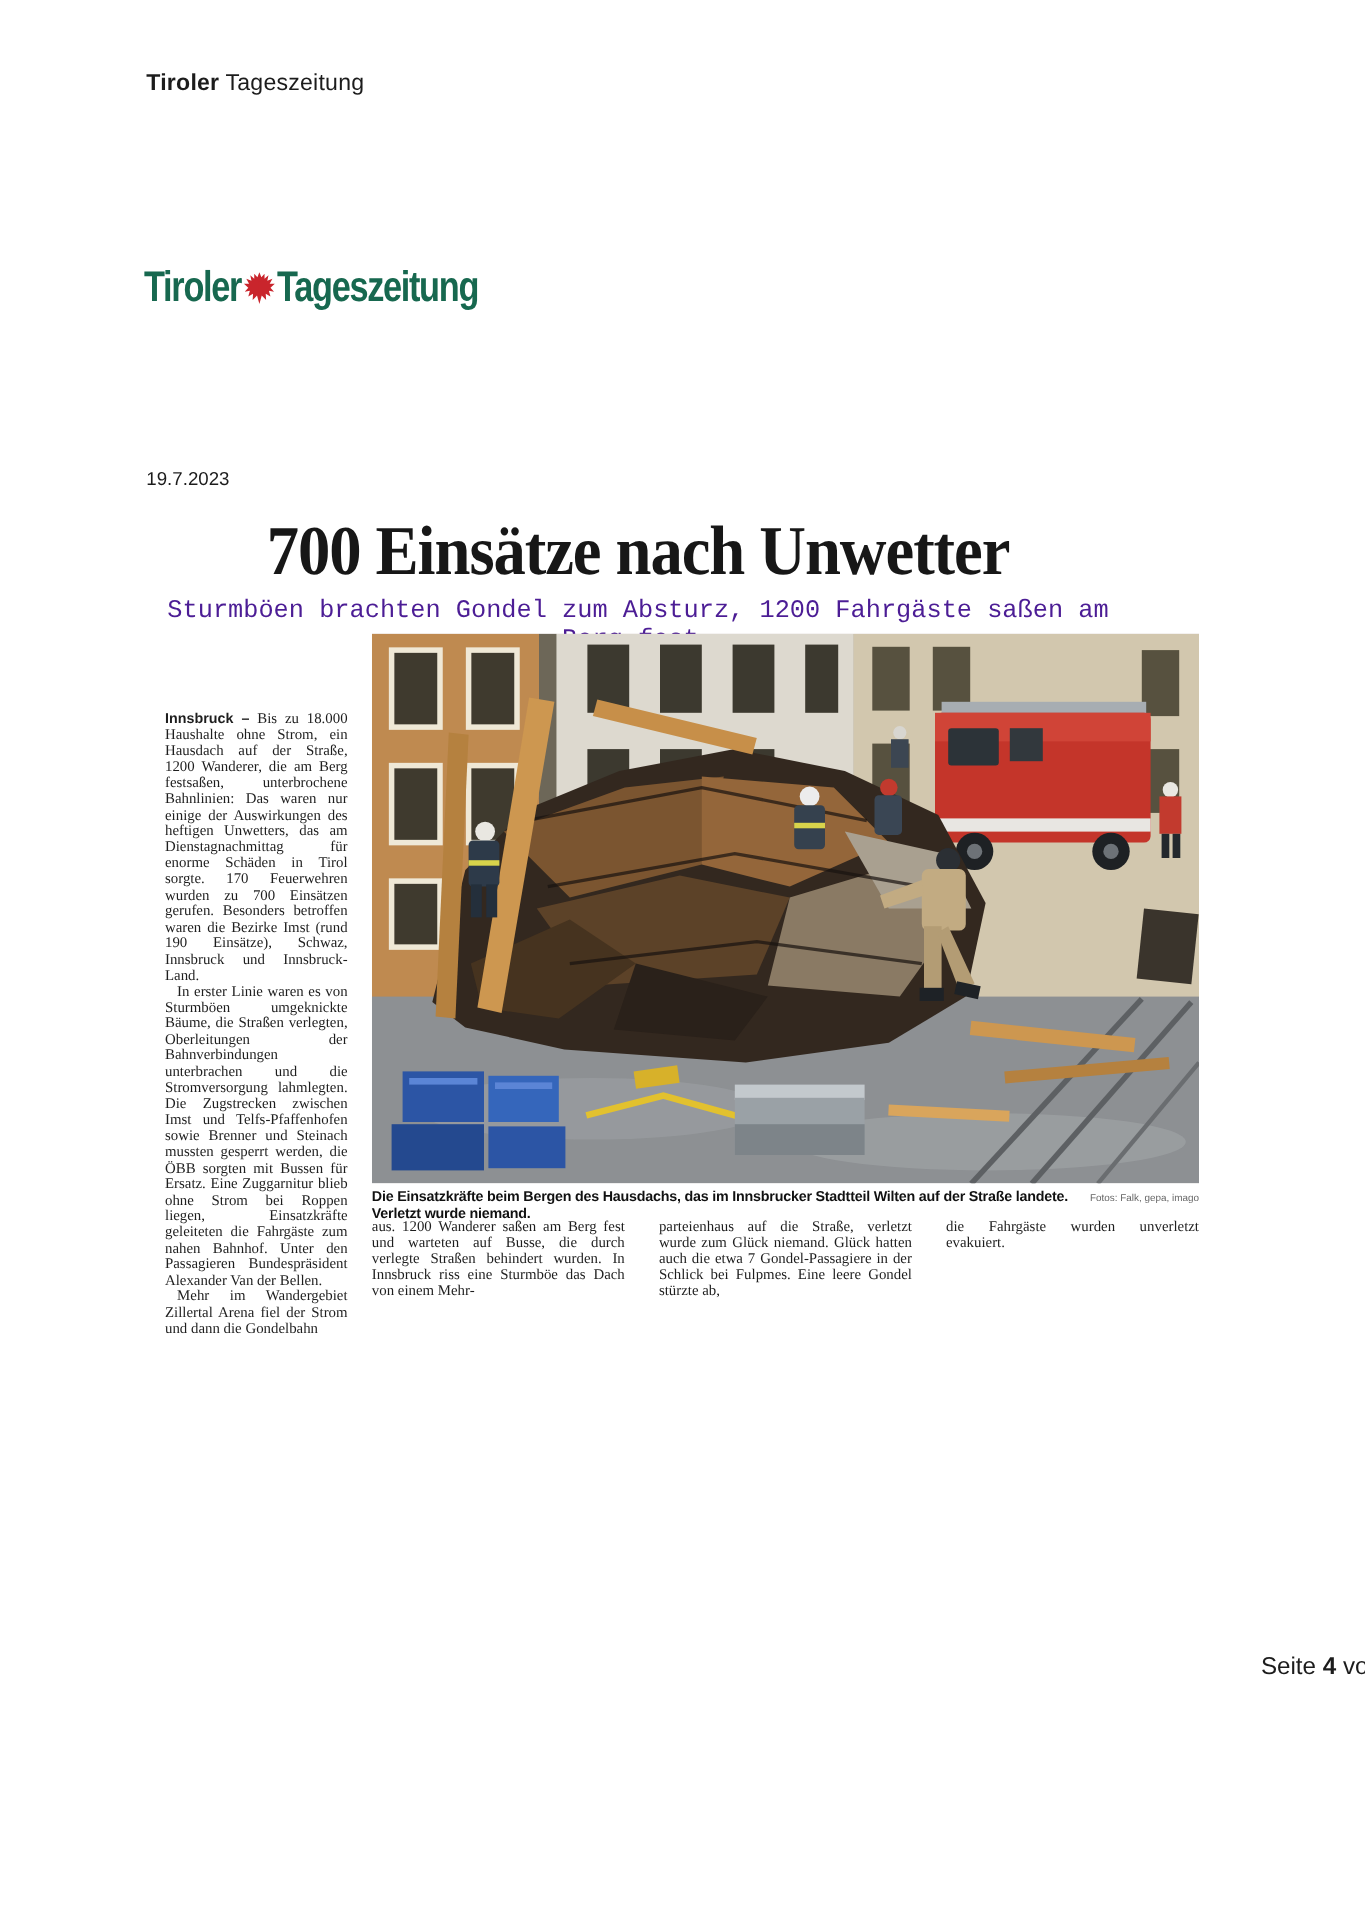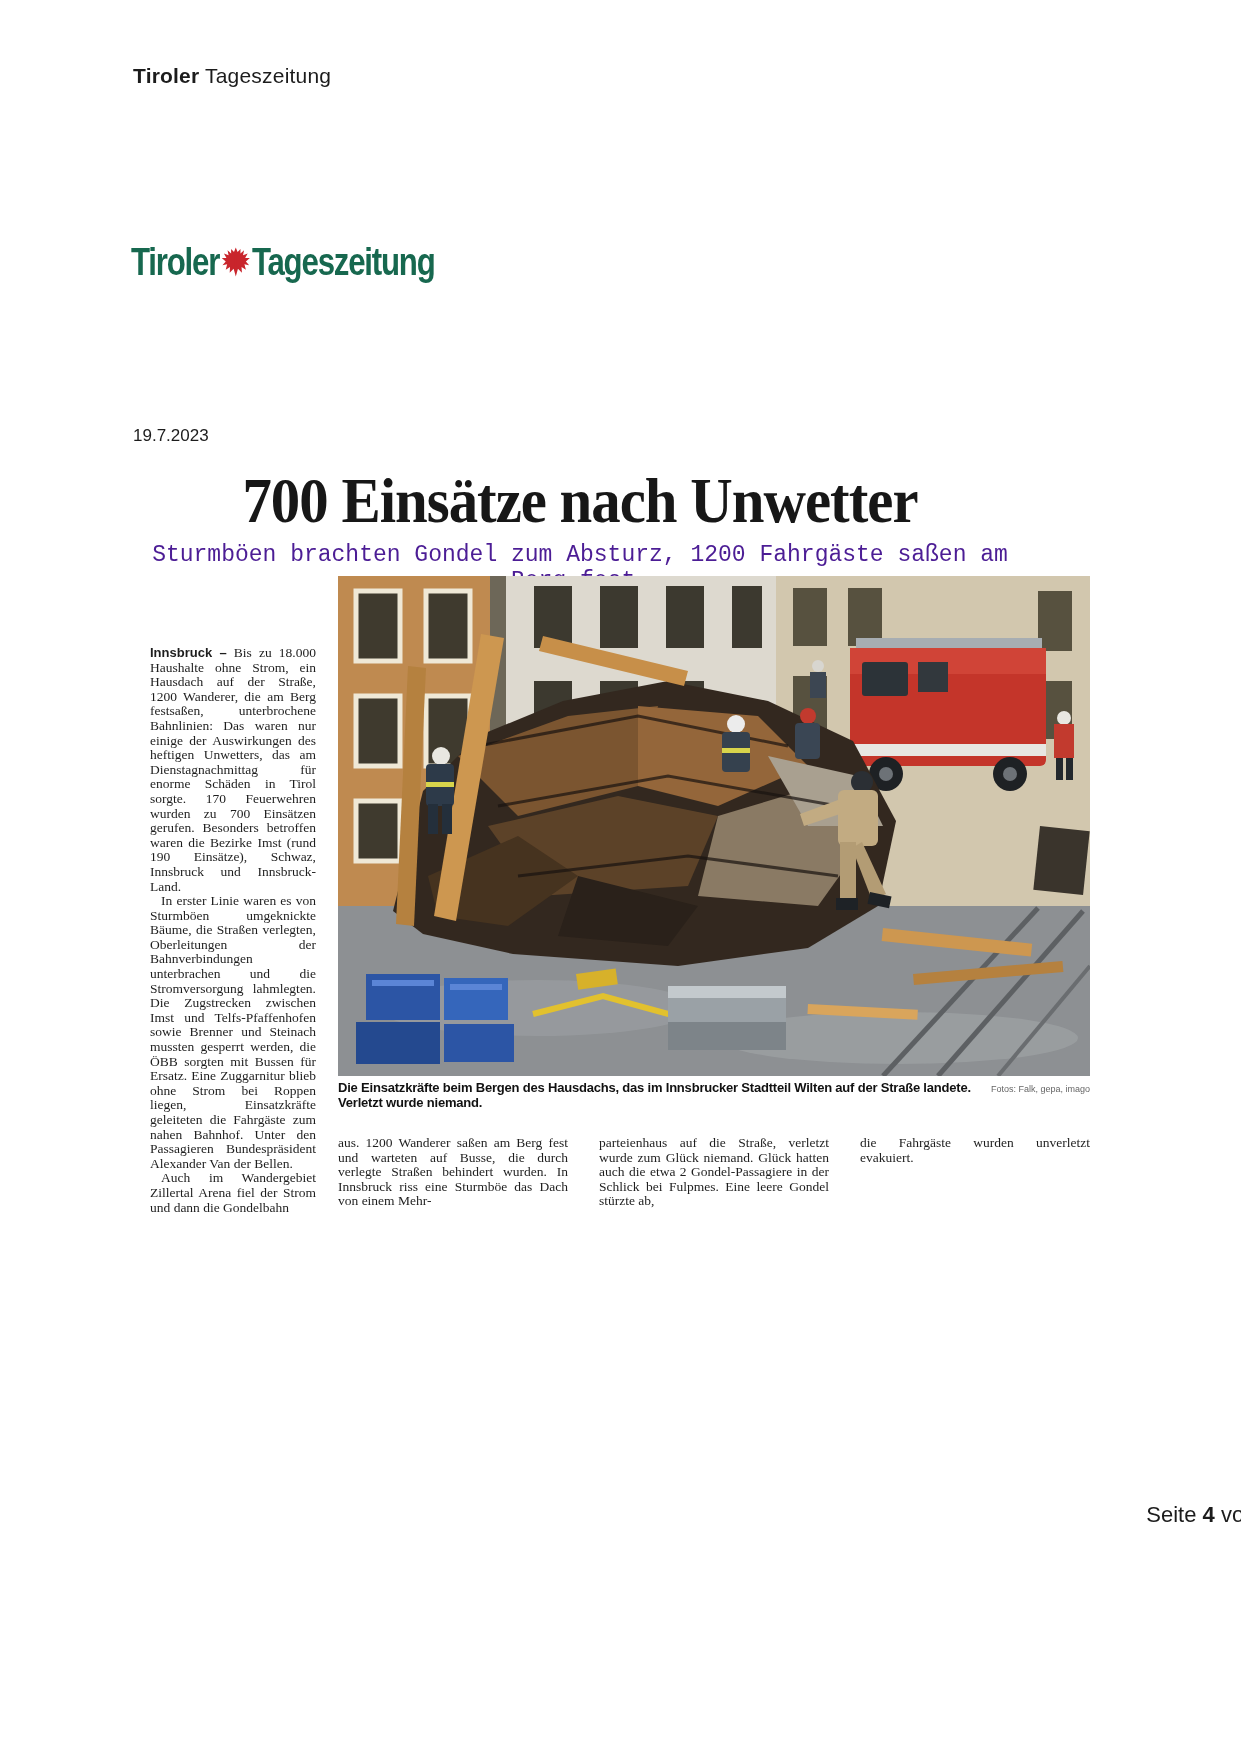--- a/index.html
+++ b/index.html
@@ -33,21 +33,21 @@
   .col1{position:absolute;left:0;top:178px;width:166px;height:566px;overflow:hidden;}
   .photo-wrap{position:absolute;left:188px;top:108px;width:752px;height:500px;overflow:hidden;}
   .photo-wrap svg{display:block;width:100%;height:100%;}
   .caption-row{position:absolute;left:188px;top:612px;width:752px;display:flex;
     align-items:baseline;}
   .caption{font-family:"Liberation Sans",sans-serif;font-weight:bold;font-size:13px;
     letter-spacing:-.2px;color:#111;}
   .credit{font-family:"Liberation Sans",sans-serif;font-size:9px;color:#666;
     white-space:nowrap;margin-left:8px;}
   .bottom-cols{position:absolute;left:188px;top:640px;width:752px;display:flex;gap:31px;}
-  .bottom-cols .bcol{flex:1;min-width:0;margin-top:28px;}
+  .bottom-cols .bcol{flex:1;min-width:0;}
   .tt-sig{font-style:italic;}
   .more-line{margin-top:12px;font-family:"Liberation Sans",sans-serif;font-size:13.5px;}
   .more-label{color:#1E9B76;font-weight:bold;}
   .more-rest{font-style:italic;color:#1c1c1c;}
   
   .footer{position:absolute;left:0;top:1502px;width:100%;text-align:right;font-size:22px;}
   .footer .b{font-weight:bold;}
 </style>
 </head>
 <body>
@@ -73,21 +73,21 @@
   <div class="clip-date">19.7.2023</div>
 
   <div class="article">
 
     <h1 class="headline">700 Einsätze nach Unwetter</h1>
     <div class="subhead">Sturmböen brachten Gondel zum Absturz, 1200 Fahrgäste saßen am Berg fest.</div>
 
     <div class="col1 bodytext">
       <p><span class="lead-in">Innsbruck –</span><span> Bis zu 18.000 Haushalte ohne Strom, ein Hausdach auf der Straße, 1200 Wanderer, die am Berg festsaßen, unterbrochene Bahnlinien: Das waren nur einige der Auswirkungen des heftigen Unwetters, das am Dienstagnachmittag für enorme Schäden in Tirol sorgte. 170 Feuerwehren wurden zu 700 Einsätzen gerufen. Besonders betroffen waren die Bezirke Imst (rund 190 Einsätze), Schwaz, Innsbruck und Innsbruck-Land.</span></p>
       <p class="ind">In erster Linie waren es von Sturmböen umgeknickte Bäume, die Straßen verlegten, Oberleitungen der Bahnverbindungen unterbrachen und die Stromversorgung lahmlegten. Die Zugstrecken zwischen Imst und Telfs-Pfaffenhofen sowie Brenner und Steinach mussten gesperrt werden, die ÖBB sorgten mit Bussen für Ersatz. Eine Zuggarnitur blieb ohne Strom bei Roppen liegen, Einsatzkräfte geleiteten die Fahrgäste zum nahen Bahnhof. Unter den Passagieren Bundespräsident Alexander Van der Bellen.</p>
-      <p class="ind">Auch im Wandergebiet Zillertal Arena fiel der Strom und dann die Gondelbahn</p>
+      <p class="ind">Mehr im Wandergebiet Zillertal Arena fiel der Strom und dann die Gondelbahn</p>
     </div>
 
     <div class="photo-wrap">
       <svg viewBox="0 0 752 500" preserveAspectRatio="none">
 
         <rect width="752" height="340" fill="#b6b0a4"></rect>
         <rect x="0" y="0" width="152" height="335" fill="#bf8a50"></rect>
         <g fill="#3f3a2e" stroke="#efe8d6" stroke-width="5">
           <rect x="18" y="15" width="44" height="70"></rect>
           <rect x="88" y="15" width="44" height="70"></rect>
@@ -219,21 +219,21 @@
     <div class="caption-row">
       <span class="caption">Die Einsatzkräfte beim Bergen des Hausdachs, das im Innsbrucker Stadtteil Wilten auf der Straße landete. Verletzt wurde niemand.</span>
       <span class="credit">Fotos: Falk, gepa, imago</span>
     </div>
 
     <div class="bottom-cols bodytext">
       <div class="bcol">
         <p>aus. 1200 Wanderer saßen am Berg fest und warteten auf Busse, die durch verlegte Straßen behindert wurden. In Innsbruck riss eine Sturmböe das Dach von einem Mehr-</p>
       </div>
       <div class="bcol">
-        <p>parteienhaus auf die Straße, verletzt wurde zum Glück niemand. Glück hatten auch die etwa 2 Gondel-Passagiere in der Schlick bei Fulpmes. Eine leere Gondel stürzte ab,</p>
+        <p>parteienhaus auf die Straße, verletzt wurde zum Glück niemand. Glück hatten auch die etwa 7 Gondel-Passagiere in der Schlick bei Fulpmes. Eine leere Gondel stürzte ab,</p>
       </div>
       <div class="bcol">
         <p>die Fahrgäste wurden unverletzt evakuiert.</p>
       </div>
     </div>
   </div>
 
   <div class="footer">
     <span>Seite</span>
     <span class="b">4</span>

